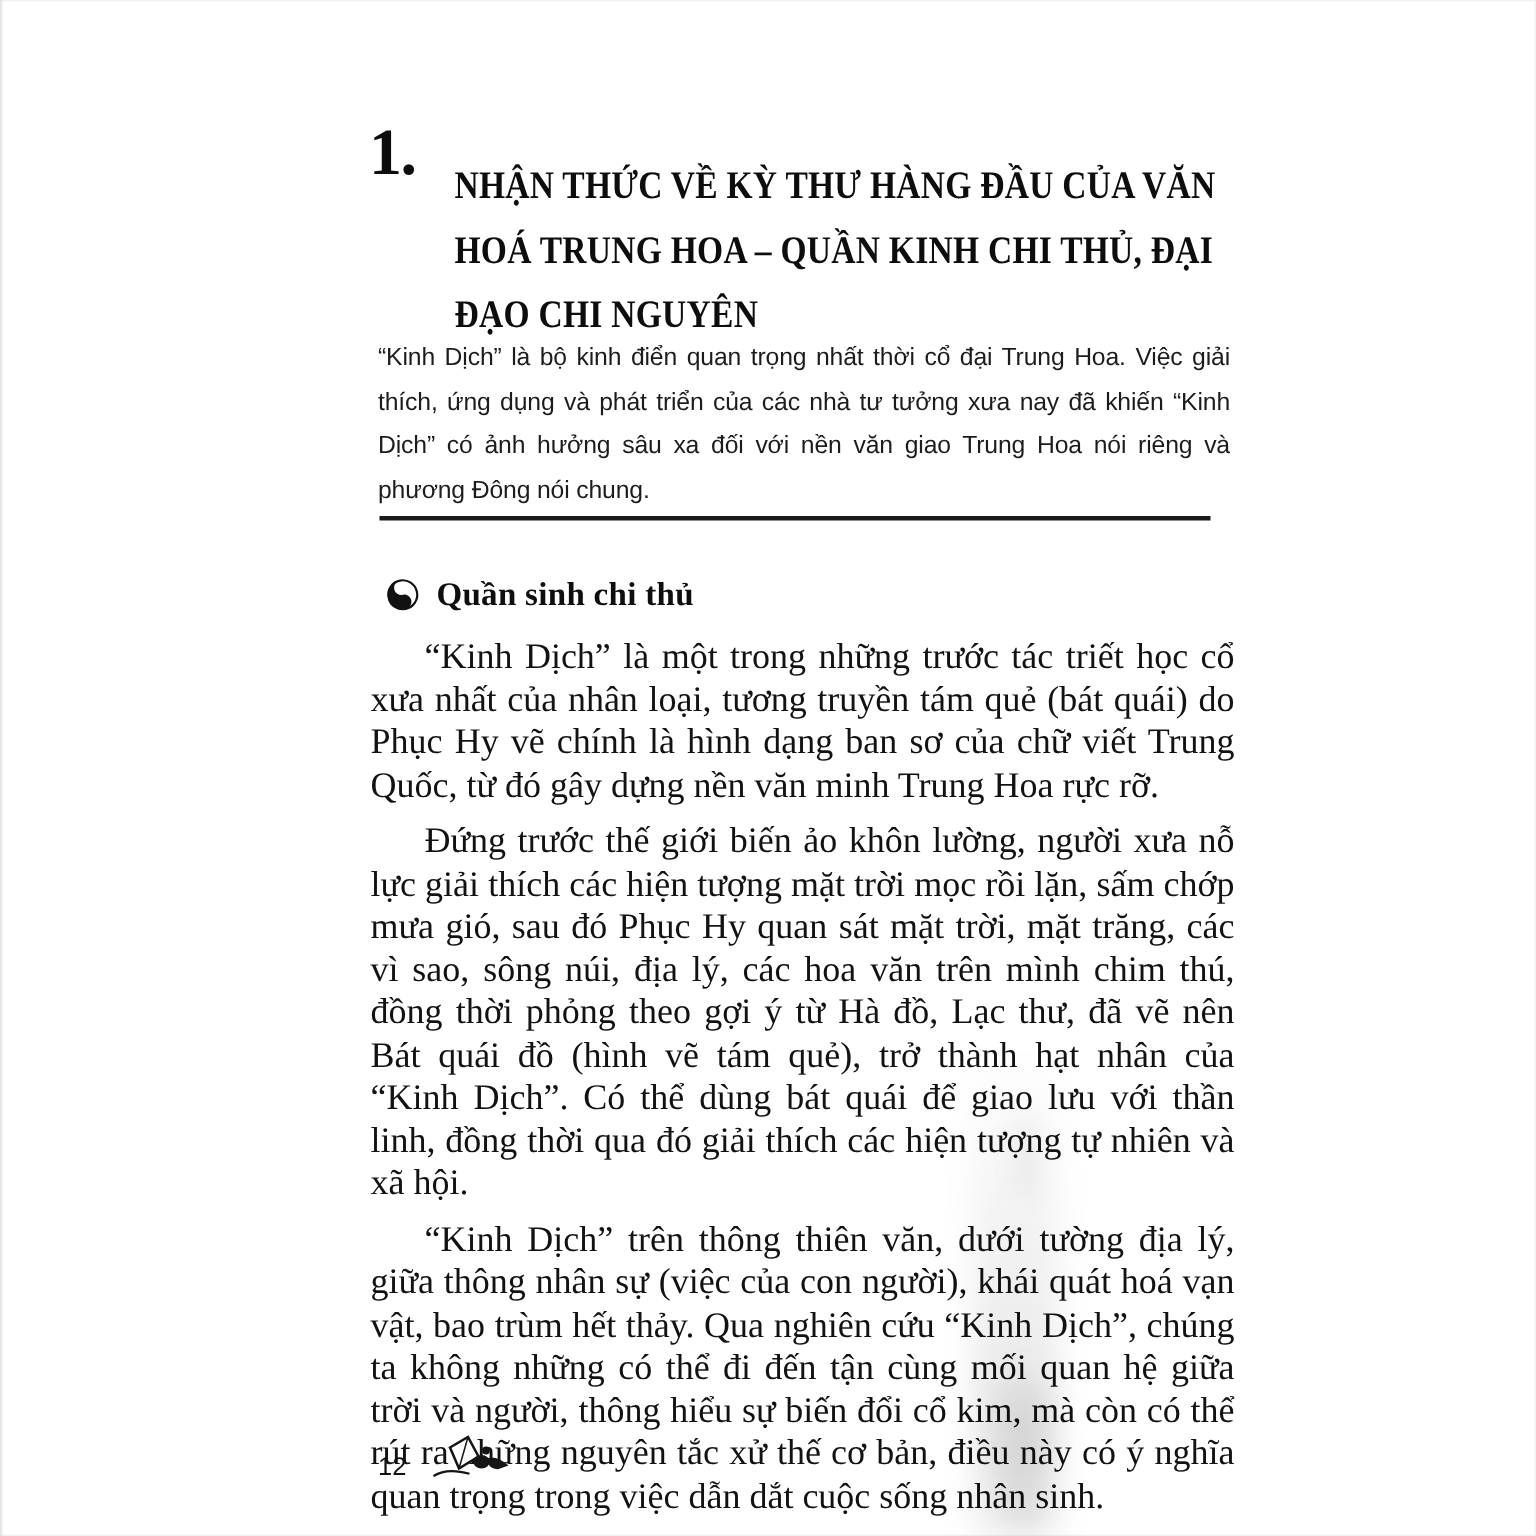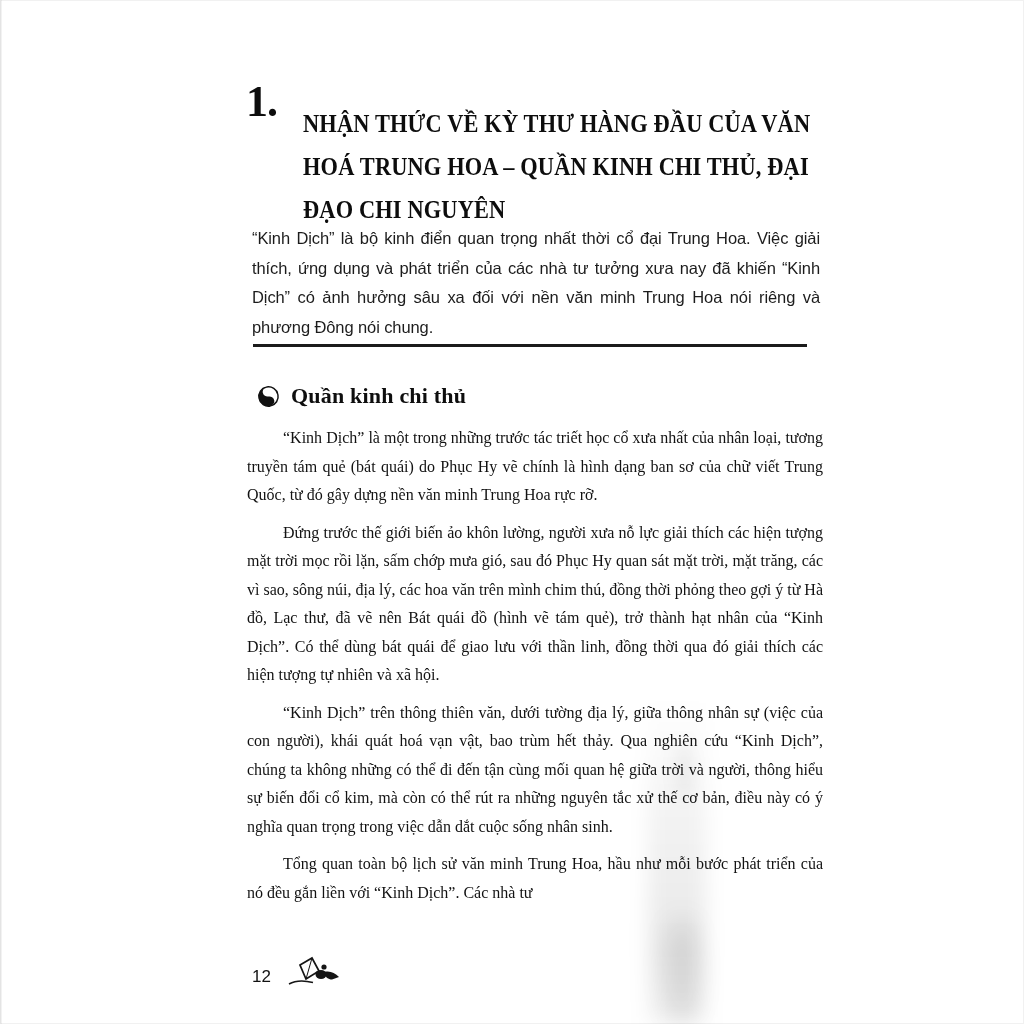--- a/index.html
+++ b/index.html
@@ -66,21 +66,21 @@
     color: #0e0e0e; letter-spacing: 0.2px;
   }
 
   
   .article {
     position: absolute; left: 247px; top: 424px; width: 576px;
   }
   .article p {
     margin: 0 0 9px 0;
     font-family: "Liberation Serif", serif;
-    font-size: 16px; line-height: 28.5px;
+    font-size: 24px; line-height: 28.5px;
     text-align: justify; text-indent: 36px;
     color: #121212;
   }
 
   
   .footer {
     position: absolute; left: 252px; top: 955px;
     display: flex; align-items: flex-end; gap: 16px;
   }
   .page-number {
@@ -118,34 +118,34 @@
 
   <div class="chapter-header">
     <span class="chapter-number">1.</span>
     <h1 class="chapter-title">
       <span class="tline">NHẬN THỨC VỀ KỲ THƯ HÀNG ĐẦU CỦA VĂN</span>
       <span class="tline">HOÁ TRUNG HOA – QUẦN KINH CHI THỦ, ĐẠI</span>
       <span class="tline">ĐẠO CHI NGUYÊN</span>
     </h1>
   </div>
 
-  <p class="intro">“Kinh Dịch” là bộ kinh điển quan trọng nhất thời cổ đại Trung Hoa. Việc giải thích, ứng dụng và phát triển của các nhà tư tưởng xưa nay đã khiến “Kinh Dịch” có ảnh hưởng sâu xa đối với nền văn minh Trung Hoa nói riêng và phương Đông nói chung.</p>
+  <p class="intro">“Kinh Dịch” là bộ kinh điển quan trọng nhất thời cổ đại Trung Hoa. Việc giải thích, ứng dụng và phát triển của các nhà tư tưởng xưa nay đã khiến “Kinh Dịch” có ảnh hưởng sâu xa đối với nền văn giao Trung Hoa nói riêng và phương Đông nói chung.</p>
 
   <hr class="rule">
 
   <div class="section-heading">
     <span class="yinyang">
       <svg viewBox="0 0 100 100" width="21" height="21" aria-hidden="true">
         <circle cx="50" cy="50" r="46" fill="#ffffff" stroke="#111111" stroke-width="7"></circle>
         <path d="M50 4 a46 46 0 0 0 0 92 a23 23 0 0 0 0 -46 a23 23 0 0 1 0 -46 z" fill="#111111"></path>
         <circle cx="50" cy="27" r="8.5" fill="#ffffff"></circle>
         <circle cx="50" cy="73" r="8.5" fill="#111111"></circle>
       </svg>
     </span>
-    <h2 class="section-title">Quần kinh chi thủ</h2>
+    <h2 class="section-title">Quần sinh chi thủ</h2>
   </div>
 
   <div class="article">
     <p>“Kinh Dịch” là một trong những trước tác triết học cổ xưa nhất của nhân loại, tương truyền tám quẻ (bát quái) do Phục Hy vẽ chính là hình dạng ban sơ của chữ viết Trung Quốc, từ đó gây dựng nền văn minh Trung Hoa rực rỡ.</p>
     <p>Đứng trước thế giới biến ảo khôn lường, người xưa nỗ lực giải thích các hiện tượng mặt trời mọc rồi lặn, sấm chớp mưa gió, sau đó Phục Hy quan sát mặt trời, mặt trăng, các vì sao, sông núi, địa lý, các hoa văn trên mình chim thú, đồng thời phỏng theo gợi ý từ Hà đồ, Lạc thư, đã vẽ nên Bát quái đồ (hình vẽ tám quẻ), trở thành hạt nhân của “Kinh Dịch”. Có thể dùng bát quái để giao lưu với thần linh, đồng thời qua đó giải thích các hiện tượng tự nhiên và xã hội.</p>
     <p>“Kinh Dịch” trên thông thiên văn, dưới tường địa lý, giữa thông nhân sự (việc của con người), khái quát hoá vạn vật, bao trùm hết thảy. Qua nghiên cứu “Kinh Dịch”, chúng ta không những có thể đi đến tận cùng mối quan hệ giữa trời và người, thông hiểu sự biến đổi cổ kim, mà còn có thể rút ra những nguyên tắc xử thế cơ bản, điều này có ý nghĩa quan trọng trong việc dẫn dắt cuộc sống nhân sinh.</p>
     <p>Tổng quan toàn bộ lịch sử văn minh Trung Hoa, hầu như mỗi bước phát triển của nó đều gắn liền với “Kinh Dịch”. Các nhà tư</p>
   </div>
 
   <div class="footer">

